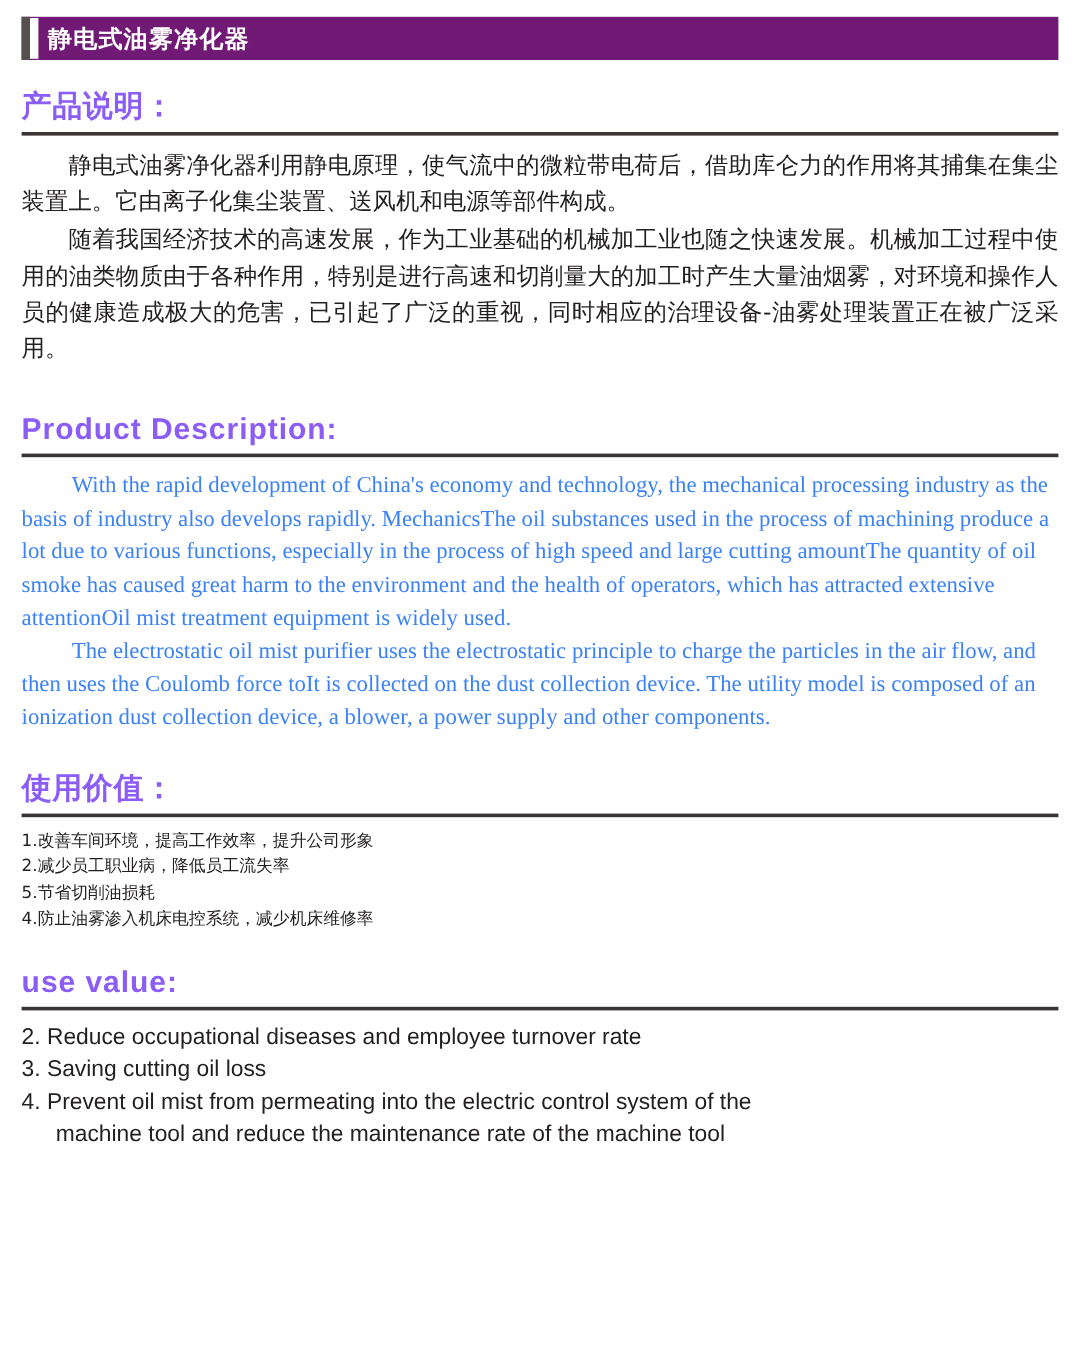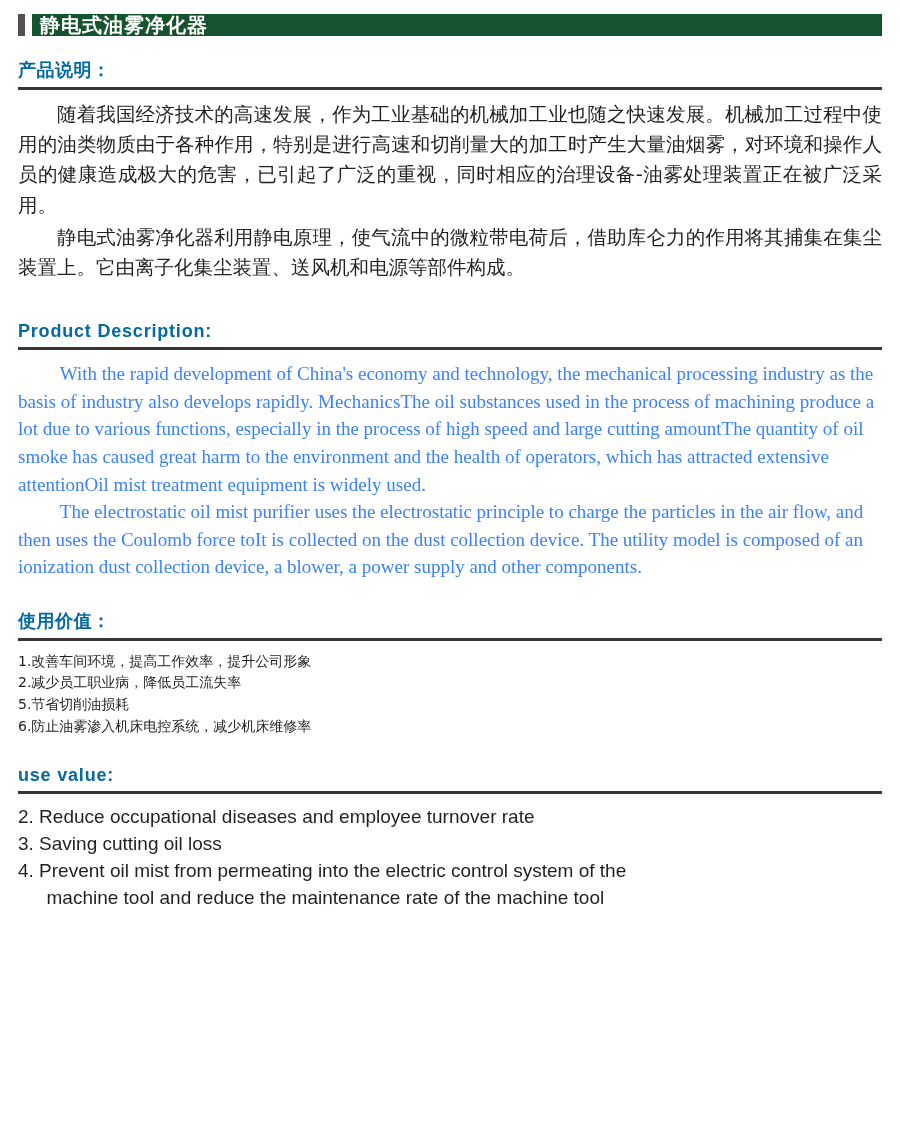--- a/index.html
+++ b/index.html
@@ -19,22 +19,22 @@
     width: 900px;
     height: 1141px;
     box-sizing: border-box;
     padding: 0 18px;
     position: relative;
   }
 
   
   .title-bar {
     margin: 14px 0 0 0;
-    height: 22px;
-    background: #14532d;
+    height: 36px;
+    background: #701a75;
     display: flex;
     align-items: center;
     position: relative;
   }
   .title-bar::before {
     content: "";
     position: absolute;
     left: 0; top: 0; bottom: 0;
     width: 7px;
     background: #55504e;
@@ -49,23 +49,23 @@
     color: #ffffff;
     font-size: 20px;
     font-weight: bold;
     letter-spacing: 1px;
     margin-left: 8px;
     font-family: "DejaVu Sans", "Liberation Sans", sans-serif;
   }
 
   
   .section-head {
-    font-size: 18px;
+    font-size: 25px;
     font-weight: bold;
-    color: #0369a1;
+    color: #8b5cf6;
     margin: 22px 0 0 0;
     padding-bottom: 3px;
     letter-spacing: 0.5px;
     font-family: "DejaVu Sans", "Liberation Sans", sans-serif;
   }
   .section-head.en {
     font-family: "Liberation Sans", "DejaVu Sans", sans-serif;
     letter-spacing: 0.8px;
   }
   .rule {
@@ -116,38 +116,38 @@
 
 <div class="page">
 
   <div class="title-bar">
     <div class="title-accent"></div>
     <div class="title-text">静电式油雾净化器</div>
   </div>
 
   <div class="section-head">产品说明：</div>
   <div class="rule"></div>
+  <p class="para indent">静电式油雾净化器利用静电原理，使气流中的微粒带电荷后，借助库仑力的作用将其捕集在集尘装置上。它由离子化集尘装置、送风机和电源等部件构成。</p>
   <p class="para indent">随着我国经济技术的高速发展，作为工业基础的机械加工业也随之快速发展。机械加工过程中使用的油类物质由于各种作用，特别是进行高速和切削量大的加工时产生大量油烟雾，对环境和操作人员的健康造成极大的危害，已引起了广泛的重视，同时相应的治理设备-油雾处理装置正在被广泛采用。</p>
-  <p class="para indent">静电式油雾净化器利用静电原理，使气流中的微粒带电荷后，借助库仑力的作用将其捕集在集尘装置上。它由离子化集尘装置、送风机和电源等部件构成。</p>
 
   <div class="gap-md"></div>
 
   <div class="section-head en">Product Description:</div>
   <div class="rule"></div>
   <p class="para-en indent">With the rapid development of China's economy and technology, the mechanical processing industry as the basis of industry also develops rapidly. MechanicsThe oil substances used in the process of machining produce a lot due to various functions, especially in the process of high speed and large cutting amountThe quantity of oil smoke has caused great harm to the environment and the health of operators, which has attracted extensive attentionOil mist treatment equipment is widely used.</p>
   <p class="para-en indent">The electrostatic oil mist purifier uses the electrostatic principle to charge the particles in the air flow, and then uses the Coulomb force toIt is collected on the dust collection device. The utility model is composed of an ionization dust collection device, a blower, a power supply and other components.</p>
 
   <div class="gap-sm"></div>
 
   <div class="section-head">使用价值：</div>
   <div class="rule"></div>
   <p class="list-cn">1.改善车间环境，提高工作效率，提升公司形象</p>
   <p class="list-cn">2.减少员工职业病，降低员工流失率</p>
   <p class="list-cn">5.节省切削油损耗</p>
-  <p class="list-cn">6.防止油雾渗入机床电控系统，减少机床维修率</p>
+  <p class="list-cn">4.防止油雾渗入机床电控系统，减少机床维修率</p>
 
   <div class="gap-sm"></div>
 
   <div class="section-head en">use value:</div>
   <div class="rule"></div>
   <p class="list-en">
     <span>2. Reduce occupational diseases and employee turnover rate</span>
   </p>
   <p class="list-en">
     <span>3. Saving cutting oil loss</span>

